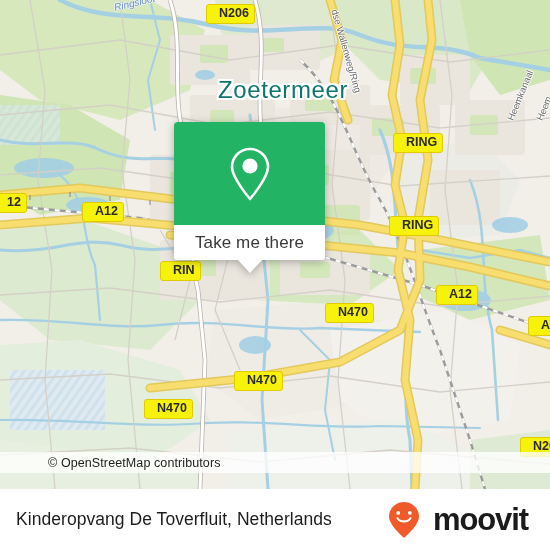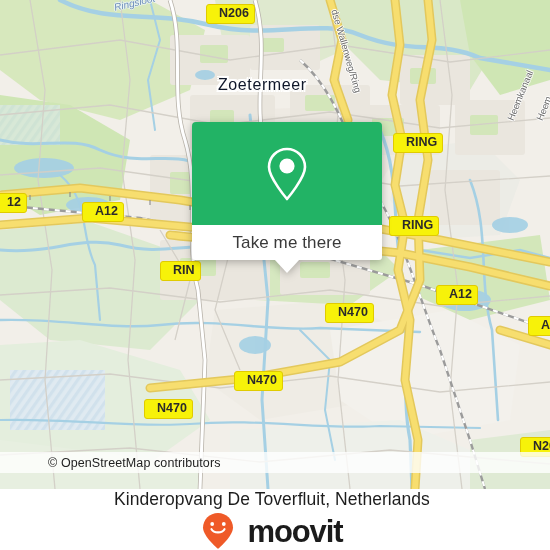--- a/index.html
+++ b/index.html
@@ -19,21 +19,21 @@
     position:absolute;left:0;bottom:16px;width:550px;height:21px;
     background:rgba(255,255,255,0.78);
     display:flex;align-items:center;padding-left:40px;
   }
   .attrib span{
     font-size:12.5px;color:#222;padding-left:8px;letter-spacing:.1px;
   }
 
   
   .callout{
-    position:absolute;left:192px;top:122px;width:190px;
+    position:absolute;left:174px;top:122px;width:151px;
     filter:drop-shadow(0 2px 4px rgba(0,0,0,.28));
   }
   .callout-top{
     background:#22b365;height:103px;
     border-top-left-radius:4px;border-top-right-radius:4px;
     display:flex;align-items:center;justify-content:center;
   }
   .callout-bottom{
     background:#ffffff;height:35px;
     border-bottom-left-radius:3px;border-bottom-right-radius:3px;
@@ -49,42 +49,42 @@
     border-left:13px solid transparent;
     border-right:13px solid transparent;
     border-top:14px solid #ffffff;
   }
 
   
   .footer{
     position:absolute;left:0;top:489px;width:550px;height:61px;
     background:#ffffff;
     display:flex;align-items:center;justify-content:space-between;
-    padding:0 22px 0 16px;box-sizing:border-box;flex-direction:column;
+    padding:0 22px 0 16px;box-sizing:border-box;
   }
   .place-name{
     font-size:17.5px;color:#1d1d1d;letter-spacing:.05px;white-space:nowrap;
   }
   .brand{display:flex;align-items:center;gap:12px;}
   .brand-word{
     font-size:31px;color:#1b1b1b;letter-spacing:-1.1px;font-weight:bold;
     line-height:1;
   }
 
   
   .shield{
     position:absolute;
     background:#f7f209;border:1.6px solid #e0cb00;border-radius:3px;
     color:#2b2b2b;font-size:12.5px;font-weight:bold;
     padding:1px 5px 2px 12px;line-height:1.18;white-space:nowrap;
     box-sizing:border-box;
   }
   .maplabel{position:absolute;white-space:nowrap;}
   .city-label{
-    font-size:16px;color:#0f172a;letter-spacing:.6px;
+    font-size:24px;color:#0f766e;letter-spacing:.6px;
     text-shadow:
       -2px 0 #fff,2px 0 #fff,0 -2px #fff,0 2px #fff,
       -2px -2px #fff,2px -2px #fff,-2px 2px #fff,2px 2px #fff;
   }
   .water-label{
     font-size:10px;color:#6f8fb8;font-style:italic;
     text-shadow:-1px 0 #eaf4f7,1px 0 #eaf4f7,0 -1px #eaf4f7,0 1px #eaf4f7;
   }
   .street-label{
     font-size:9.5px;color:#6a6a6a;

